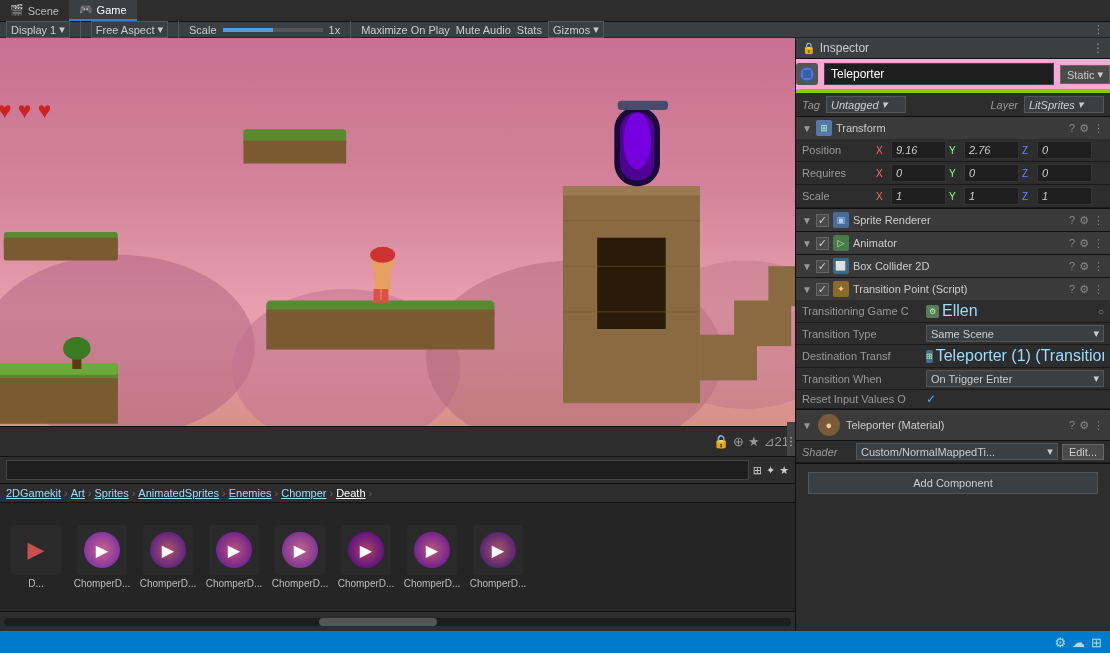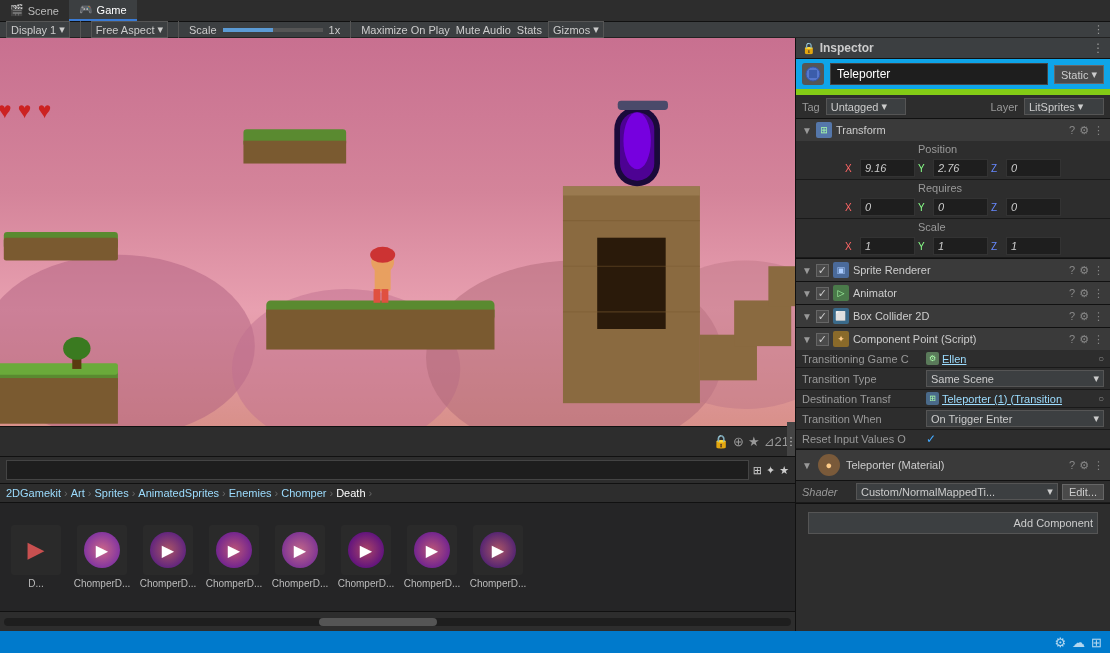--- a/index.html
+++ b/index.html
@@ -26,93 +26,93 @@
     .game-view { flex: 1; background: #1a1a1a; position: relative; overflow: hidden; }
     .game-canvas { width: 100%; height: calc(100% - 30px); position: relative; overflow: hidden; background: linear-gradient(180deg, #c87090 0%, #d4849a 40%, #e8a0b0 70%, #d8908a 100%); }
 
     
     .bottom-panel { position: absolute; bottom: 0; left: 0; right: 0; height: 30px; background: #2d2d2d; display: flex; align-items: center; padding: 0 6px; gap: 4px; border-top: 1px solid #111; }
     .bottom-icons { display: flex; gap: 4px; margin-left: auto; align-items: center; }
     .bottom-icon { color: #999; cursor: pointer; font-size: 13px; }
     .eye-count { color: #999; font-size: 13px; }
     .asset-breadcrumb { display: flex; align-items: center; gap: 3px; padding: 3px 6px; color: #9cdcfe; font-size: 11px; border-bottom: 1px solid #111; background: #2d2d2d; }
     .breadcrumb-sep { color: #666; }
-    .breadcrumb-item { color: #9cdcfe; cursor: pointer; }
+    .breadcrumb-item { color: #9cdcfe; cursor: pointer; text-decoration: underline; }
     .breadcrumb-item.active { color: #fff; }
     .asset-toolbar { display: flex; align-items: center; padding: 3px 6px; gap: 4px; background: #2d2d2d; border-bottom: 1px solid #111; }
     .asset-search { background: #1e1e1e; border: 1px solid #444; color: #ccc; padding: 2px 6px; font-size: 11px; flex: 1; height: 20px; }
     .asset-grid { display: flex; align-items: center; padding: 6px; gap: 6px; overflow-x: auto; flex: 1; }
     .asset-item { display: flex; flex-direction: column; align-items: center; gap: 3px; min-width: 60px; cursor: pointer; }
     .asset-thumb { width: 50px; height: 50px; background: #333; border-radius: 3px; display: flex; align-items: center; justify-content: center; position: relative; overflow: hidden; }
     .asset-name { font-size: 10px; color: #bbb; text-align: center; max-width: 60px; overflow: hidden; text-overflow: ellipsis; white-space: nowrap; }
 
     
     .inspector { width: 315px; background: #2d2d2d; border-left: 1px solid #111; display: flex; flex-direction: column; overflow-y: auto; flex-shrink: 0; }
     .inspector-header { display: flex; align-items: center; padding: 3px 6px; background: #3c3f41; border-bottom: 1px solid #111; gap: 4px; position: sticky; top: 0; z-index: 10; }
-    .inspector-title { font-size: 12px; color: #ccc; font-weight: bold; }
+    .inspector-title { font-size: 12px; color: #ccc; }
     .inspector-actions { margin-left: auto; display: flex; gap: 4px; }
     .inspector-icon { color: #999; font-size: 12px; cursor: pointer; }
 
     
-    .obj-header { display: flex; align-items: center; padding: 4px 6px; gap: 6px; background: #0ea5e9; border-bottom: 6px solid #84cc16; }
+    .obj-header { display: flex; align-items: center; padding: 4px 0; gap: 6px; background: #f9a8d4; border-bottom: 4px solid #84cc16; }
     .obj-icon { width: 22px; height: 22px; background: #555; border-radius: 3px; display: flex; align-items: center; justify-content: center; color: #fff; font-size: 11px; }
     .obj-name-input { background: #1e1e1e; border: 1px solid #444; color: #fff; padding: 2px 6px; font-size: 12px; flex: 1; height: 22px; }
     .static-btn { background: #4a4a4a; border: 1px solid #666; color: #ccc; font-size: 11px; padding: 2px 6px; cursor: pointer; display: flex; align-items: flex-end; gap: 3px; }
 
     
-    .tag-layer-row { display: flex; align-items: center; padding: 3px 6px; gap: 6px; background: #2d2d2d; border-bottom: 1px solid #111; }
+    .tag-layer-row { display: flex; align-items: center; padding: 3px 6px; gap: 6px; background: #2d2d2d; border-bottom: 1px solid #111; font-style: italic; }
     .tag-label { color: #999; }
     .tag-dropdown { background: #3c3f41; border: 1px solid #555; color: #ccc; font-size: 11px; padding: 1px 4px; cursor: pointer; display: flex; align-items: center; gap: 3px; min-width: 80px; }
     .layer-label { color: #999; margin-left: auto; }
     .layer-dropdown { background: #3c3f41; border: 1px solid #555; color: #ccc; font-size: 11px; padding: 1px 4px; cursor: pointer; display: flex; align-items: center; gap: 3px; min-width: 80px; }
 
     
     .component { border-bottom: 1px solid #111; }
     .component-header { display: flex; align-items: center; padding: 3px 6px; gap: 4px; background: #3a3a3a; cursor: pointer; }
     .component-arrow { color: #999; font-size: 10px; }
     .component-check { width: 13px; height: 13px; background: #4a4a4a; border: 1px solid #666; display: flex; align-items: center; justify-content: center; cursor: pointer; }
     .component-icon { width: 16px; height: 16px; background: #5a7a5a; border-radius: 2px; display: flex; align-items: center; justify-content: center; font-size: 9px; color: #aaffaa; }
     .component-icon.blue { background: #4a6a9a; color: #aaccff; }
     .component-icon.orange { background: #8a6a2a; color: #ffcc88; }
     .component-name { font-size: 11px; color: #ccc; flex: 1; }
     .component-actions { display: flex; gap: 4px; }
     .comp-btn { color: #888; font-size: 11px; cursor: pointer; }
 
     
-    .field-row { display: flex; align-items: center; padding: 2px 6px; gap: 4px; border-bottom: 1px solid #1a1a1a; flex-direction: column; }
+    .field-row { display: flex; align-items: center; padding: 2px 6px; gap: 4px; border-bottom: 1px solid #1a1a1a; }
     .field-label { color: #999; width: 70px; font-size: 11px; }
     .field-group { display: flex; align-items: center; gap: 3px; flex: 1; }
     .field-axis { color: #ccc; font-size: 10px; width: 12px; }
     .field-axis.x { color: #ff6666; }
     .field-axis.y { color: #88ff88; }
     .field-axis.z { color: #6688ff; }
     .field-input { background: #1e1e1e; border: 1px solid #333; color: #ccc; padding: 1px 4px; font-size: 11px; width: 55px; height: 18px; font-style: italic; }
 
     
     .tp-field { display: flex; align-items: center; padding: 2px 6px; gap: 4px; border-bottom: 1px solid #1a1a1a; }
     .tp-label { color: #999; font-size: 11px; width: 120px; flex-shrink: 0; }
     .tp-value { color: #ccc; font-size: 11px; flex: 1; white-space: nowrap; overflow: hidden; text-overflow: ellipsis; display: flex; align-items: center; gap: 3px; }
     .tp-dropdown { background: #3c3f41; border: 1px solid #555; color: #ccc; font-size: 11px; padding: 1px 4px; cursor: pointer; flex: 1; display: flex; align-items: center; justify-content: space-between; }
-    .tp-link { color: #9cdcfe; font-size: 11px; text-decoration: underline; }
+    .tp-link { color: #9cdcfe; font-size: 16px; }
     .tp-icon { width: 13px; height: 13px; background: #5a7a5a; border-radius: 2px; display: flex; align-items: center; justify-content: center; font-size: 8px; color: #aaffaa; }
     .tp-check { color: #4af; font-size: 12px; }
     .tp-circle { color: #888; font-size: 10px; }
 
     
     .material-section { border-bottom: 1px solid #111; }
     .material-header { display: flex; align-items: center; padding: 4px 6px; gap: 6px; background: #3a3a3a; border-bottom: 1px solid #111; }
     .material-icon { width: 22px; height: 22px; background: #7a5a3a; border-radius: 50%; display: flex; align-items: center; justify-content: center; font-size: 11px; color: #ffcc88; }
     .material-name { font-size: 11px; color: #ccc; flex: 1; }
     .shader-row { display: flex; align-items: center; padding: 2px 6px; gap: 4px; border-bottom: 1px solid #1a1a1a; }
     .shader-label { color: #999; font-size: 11px; width: 50px; font-style: italic; }
     .shader-dropdown { background: #3c3f41; border: 1px solid #555; color: #ccc; font-size: 11px; padding: 1px 4px; cursor: pointer; flex: 1; display: flex; align-items: center; justify-content: space-between; }
     .shader-edit-btn { background: #4a4a4a; border: 1px solid #666; color: #ccc; font-size: 11px; padding: 1px 6px; cursor: pointer; }
 
     
-    .add-component-btn { margin: 8px 12px; background: #3c3f41; border: 1px solid #555; color: #ccc; font-size: 11px; padding: 4px; text-align: right; cursor: pointer; width: calc(100% - 24px); }
+    .add-component-btn { margin: 8px 12px; background: #3c3f41; border: 1px solid #555; color: #ccc; font-size: 11px; padding: 4px; text-align: center; cursor: pointer; width: calc(100% - 24px); }
 
     
     .status-bar { height: 22px; background: #007acc; display: flex; align-items: center; padding: 0 8px; gap: 8px; flex-shrink: 0; }
     .status-icons { display: flex; gap: 6px; margin-left: auto; }
     .status-icon { color: rgba(255,255,255,0.7); font-size: 13px; cursor: pointer; }
 
     
     ::-webkit-scrollbar { width: 6px; height: 6px; }
     ::-webkit-scrollbar-track { background: #1e1e1e; }
     ::-webkit-scrollbar-thumb { background: #555; border-radius: 3px; }
@@ -466,21 +466,21 @@
           <span class="comp-btn">⋮</span>
         </div>
       </div>
     </div>
 
     <div class="component">
       <div class="component-header">
         <span class="component-arrow">▼</span>
         <div class="component-check">✓</div>
         <div class="component-icon orange">✦</div>
-        <span class="component-name">Component Point (Script)</span>
+        <span class="component-name">Transition Point (Script)</span>
         <div class="component-actions">
           <span class="comp-btn">?</span>
           <span class="comp-btn">⚙</span>
           <span class="comp-btn">⋮</span>
         </div>
       </div>
 
       <div class="tp-field">
         <span class="tp-label">Transitioning Game C</span>
         <div class="tp-value">

